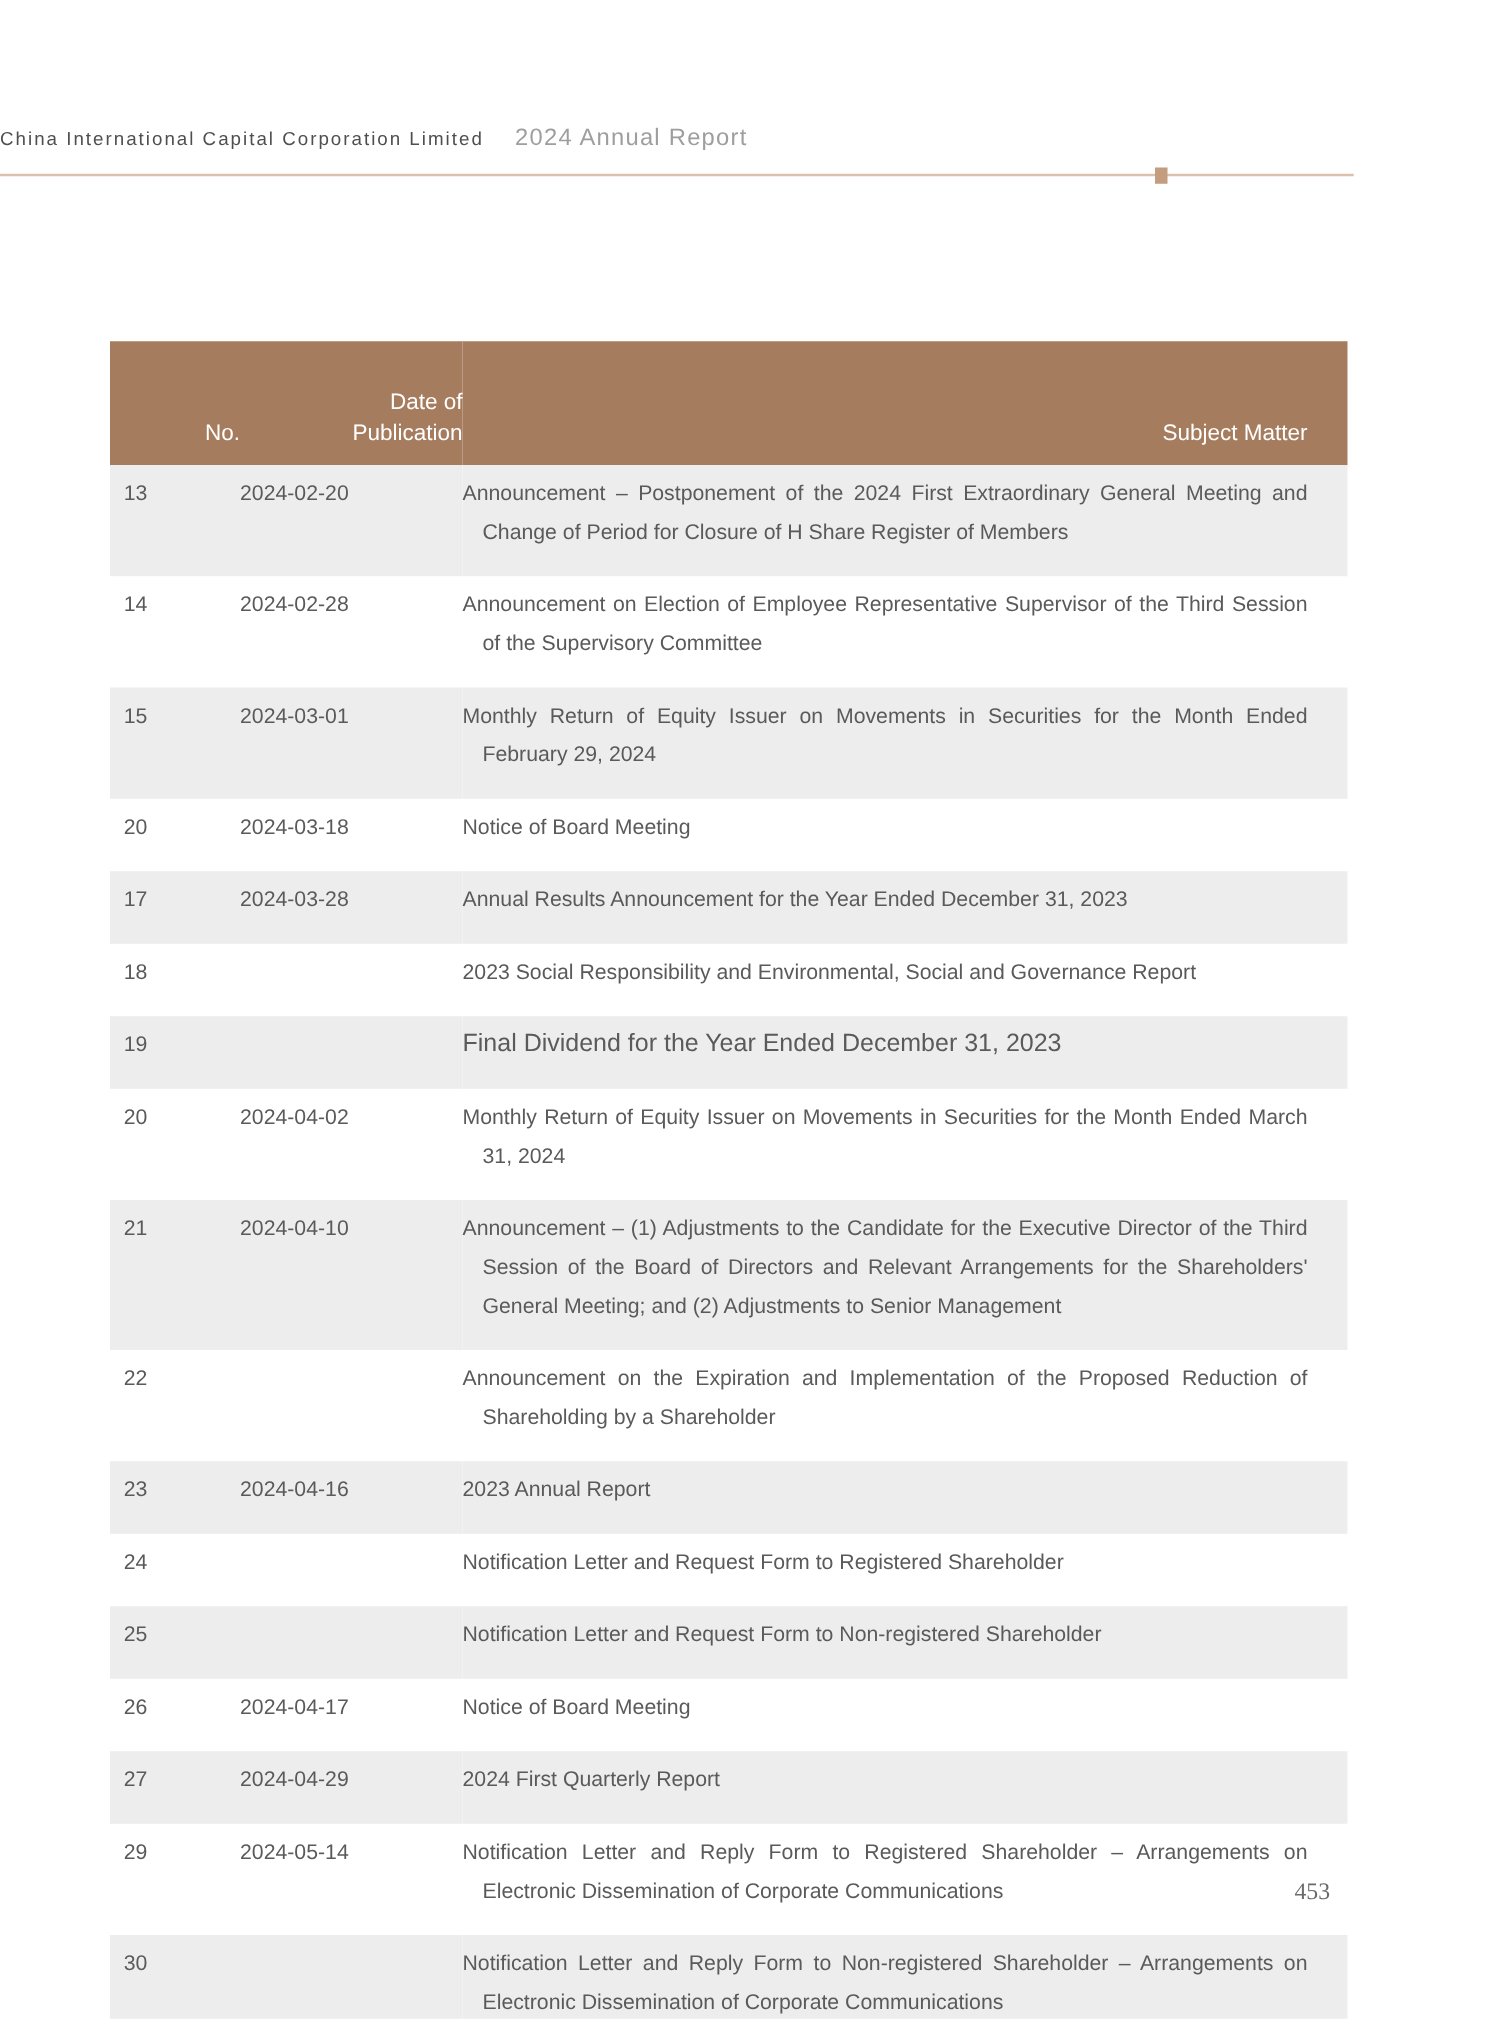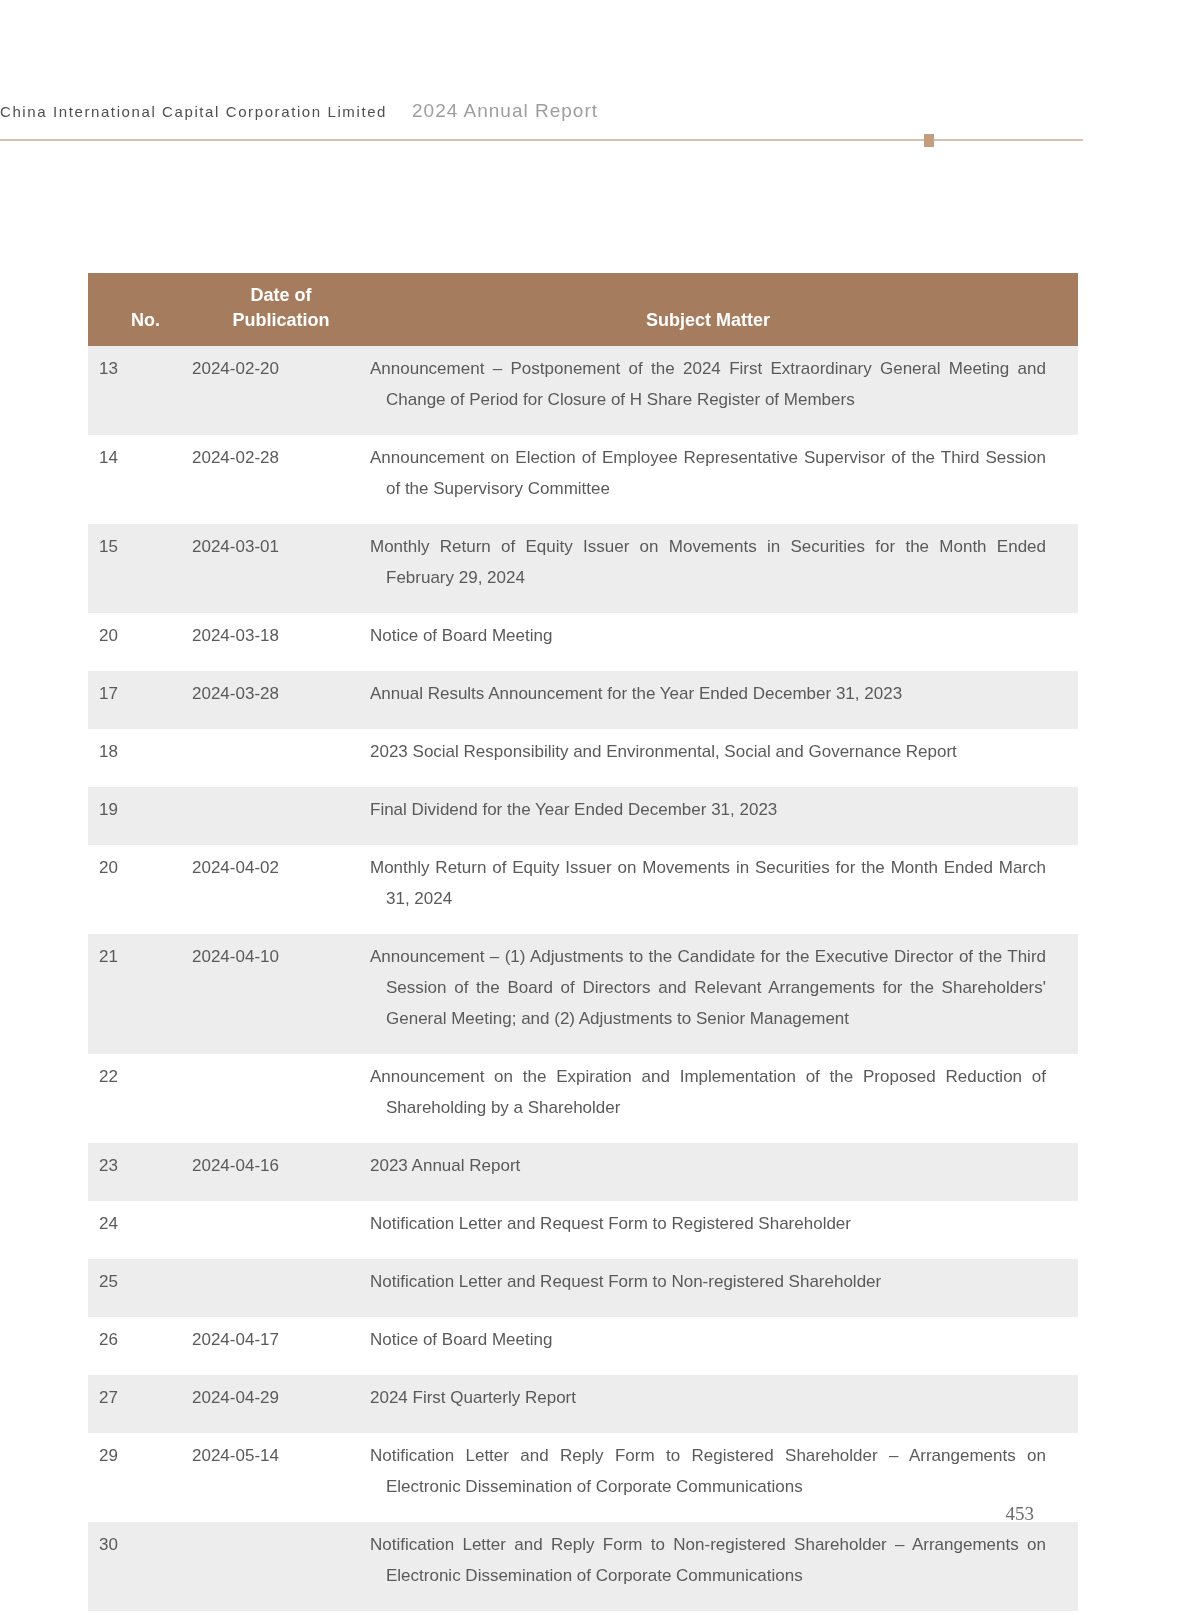--- a/index.html
+++ b/index.html
@@ -57,26 +57,26 @@
     position: absolute;
     top: 273px;
     left: 88px;
     width: 990px;
     border-collapse: collapse;
     table-layout: fixed;
   }
   thead th {
     background: #a67c5e;
     color: #ffffff;
-    font-weight: bold;
+    font-weight: normal;
     font-size: 18px;
     line-height: 25px;
-    text-align: center;
+    text-align: right;
     vertical-align: bottom;
-    height: 73px;
+    height: 99px;
     padding-bottom: 13px;
     white-space: pre-line;
   }
   th.col-no { width: 104px; padding-left: 11px; }
   th.col-date { width: 178px; }
   th.col-subject { padding-right: 32px; }
 
   tbody td {
     vertical-align: top;
     font-size: 17px;
@@ -90,28 +90,28 @@
   td.cell-subject {
     padding-right: 32px;
     text-align: justify;
   }
   td.cell-subject .subject-text {
     display: block;
     padding-left: 16px;
     text-indent: -16px;
   }
   td.cell-subject .subject-text.small {
-    font-size: 17px;
+    font-size: 20px;
   }
 
   
   .page-number {
     position: absolute;
     top: 1503px;
-    right: 156px;
+    right: 126px;
     font-family: "Liberation Serif", serif;
     font-size: 19px;
     color: #6b6b6b;
   }
 </style>
 </head>
 <body>
 
 <div class="page">
 

